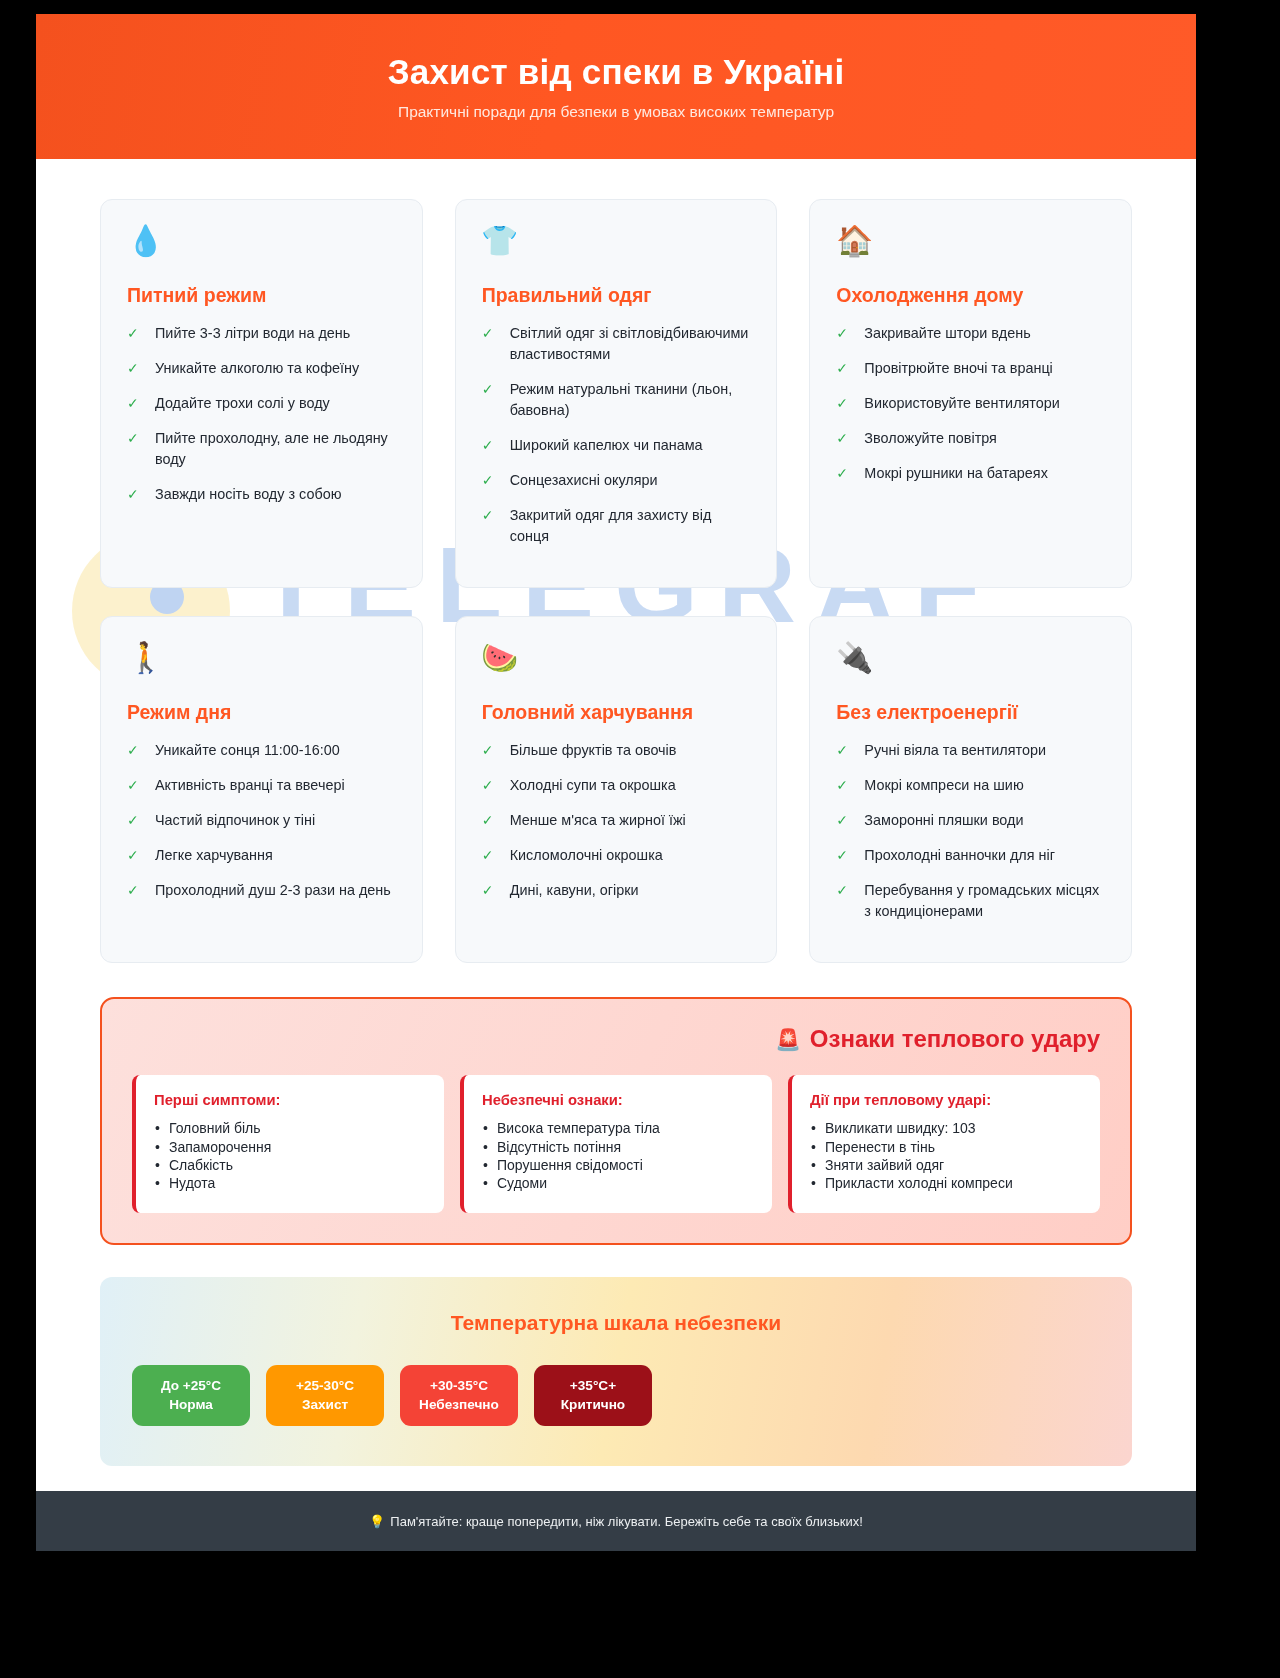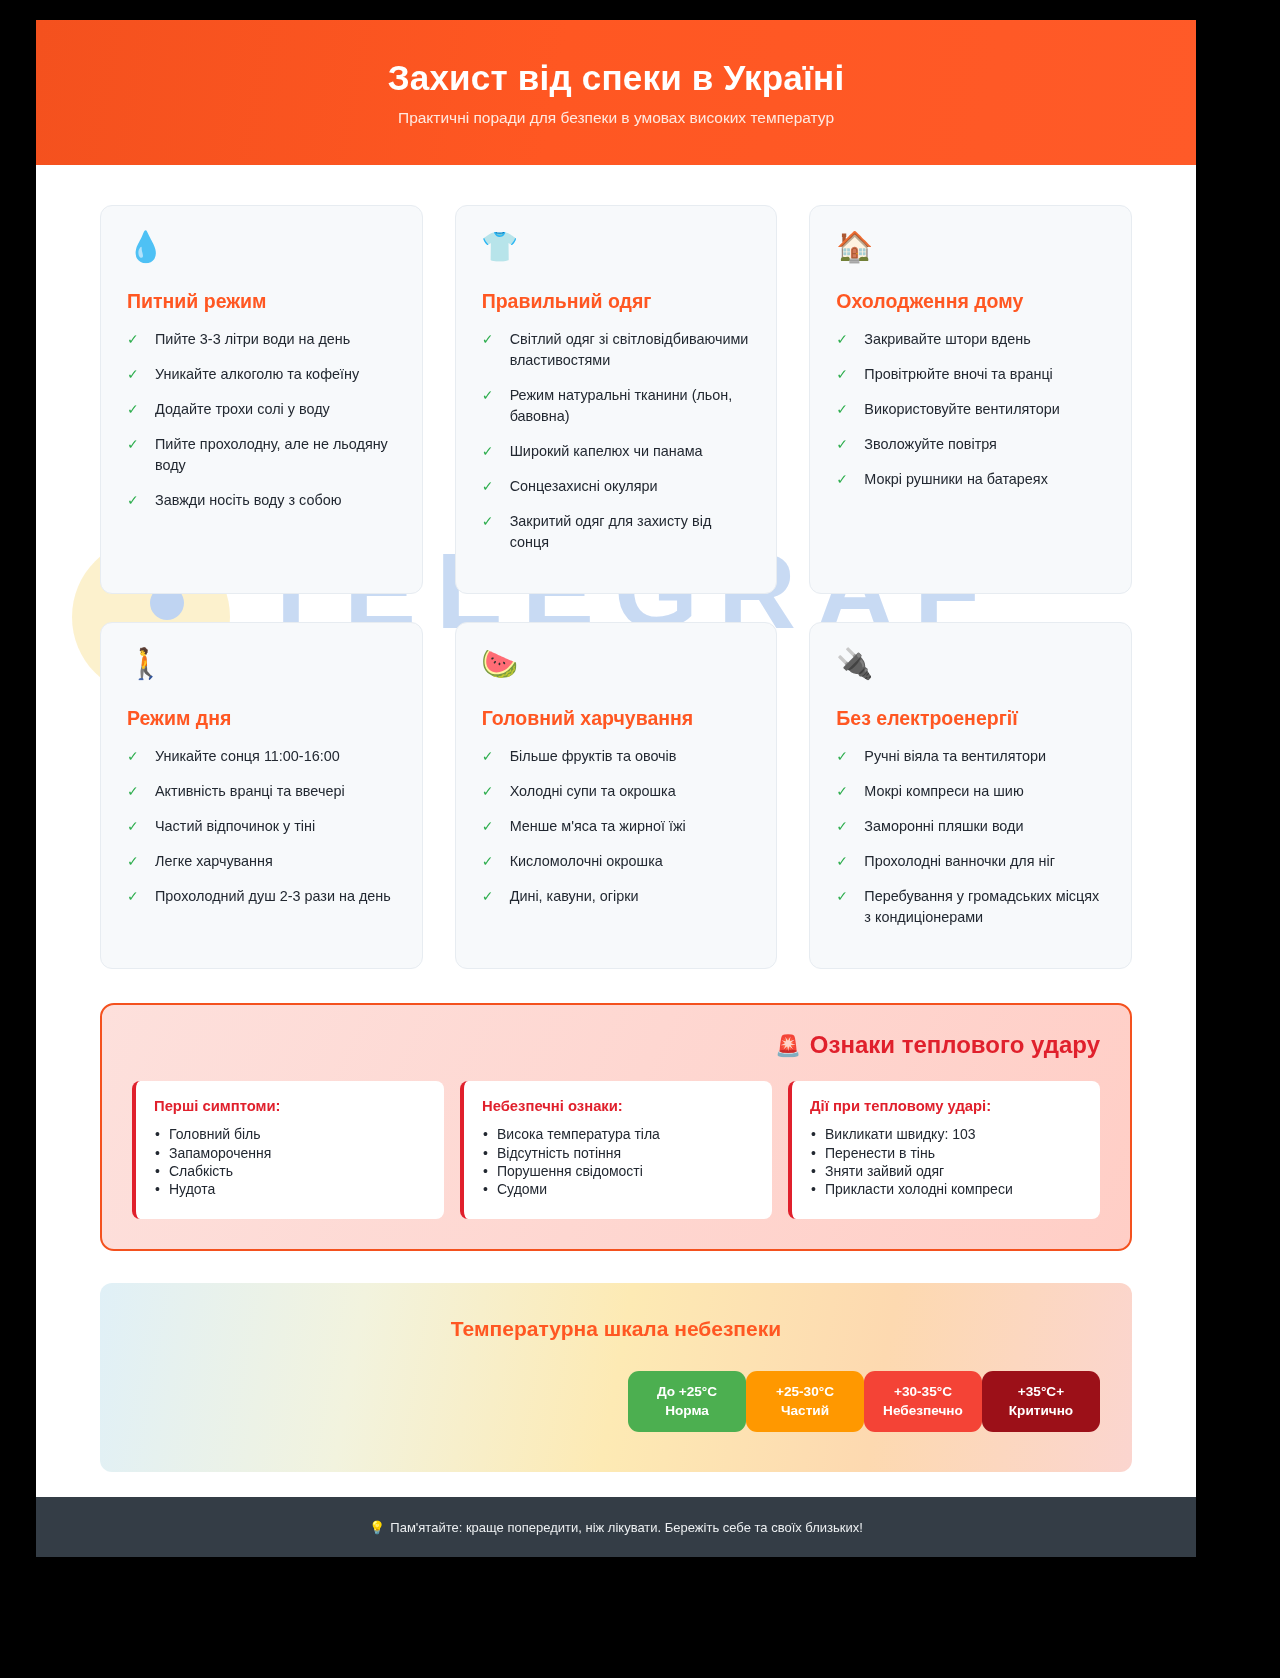--- a/index.html
+++ b/index.html
@@ -6,21 +6,21 @@
   html, body {
     width: 1280px;
     height: 1678px;
     background: #000000;
     font-family: "Liberation Sans", sans-serif;
     overflow: hidden;
   }
   .page {
     position: absolute;
     left: 36px;
-    top: 20px;
+    top: 14px;
     width: 1160px;
     height: 1537px;
     background: #ffffff;
     overflow: hidden;
   }
 
   
   .header {
     height: 145px;
     background: linear-gradient(100deg, #f4511e 0%, #ff5722 45%, #ff5a28 100%);
@@ -174,22 +174,23 @@
   }
   .tempscale-title {
     text-align: center;
     color: #ff5722;
     font-size: 21px;
     font-weight: bold;
     margin-bottom: 30px;
   }
   .temp-badges {
     display: flex;
-    justify-content: flex-end;
+    justify-content: flex-start;
     padding: 0 2px;
+    gap: 16px;
   }
   .temp-badge {
     width: 118px;
     border-radius: 11px;
     padding: 12px 6px;
     text-align: center;
     color: #ffffff;
     font-size: 13.6px;
     font-weight: bold;
     line-height: 1.38;
@@ -347,21 +348,21 @@
 
   <div class="tempscale">
     <div class="tempscale-title">Температурна шкала небезпеки</div>
     <div class="temp-badges">
       <div class="temp-badge" style="background: rgb(76, 175, 80);">
         <div>До +25°C</div>
         <div>Норма</div>
       </div>
       <div class="temp-badge" style="background: rgb(255, 152, 0);">
         <div>+25-30°C</div>
-        <div>Частий</div>
+        <div>Захист</div>
       </div>
       <div class="temp-badge" style="background: rgb(244, 67, 54);">
         <div>+30-35°C</div>
         <div>Небезпечно</div>
       </div>
       <div class="temp-badge" style="background: rgb(156, 16, 24);">
         <div>+35°C+</div>
         <div>Критично</div>
       </div>
     </div>

